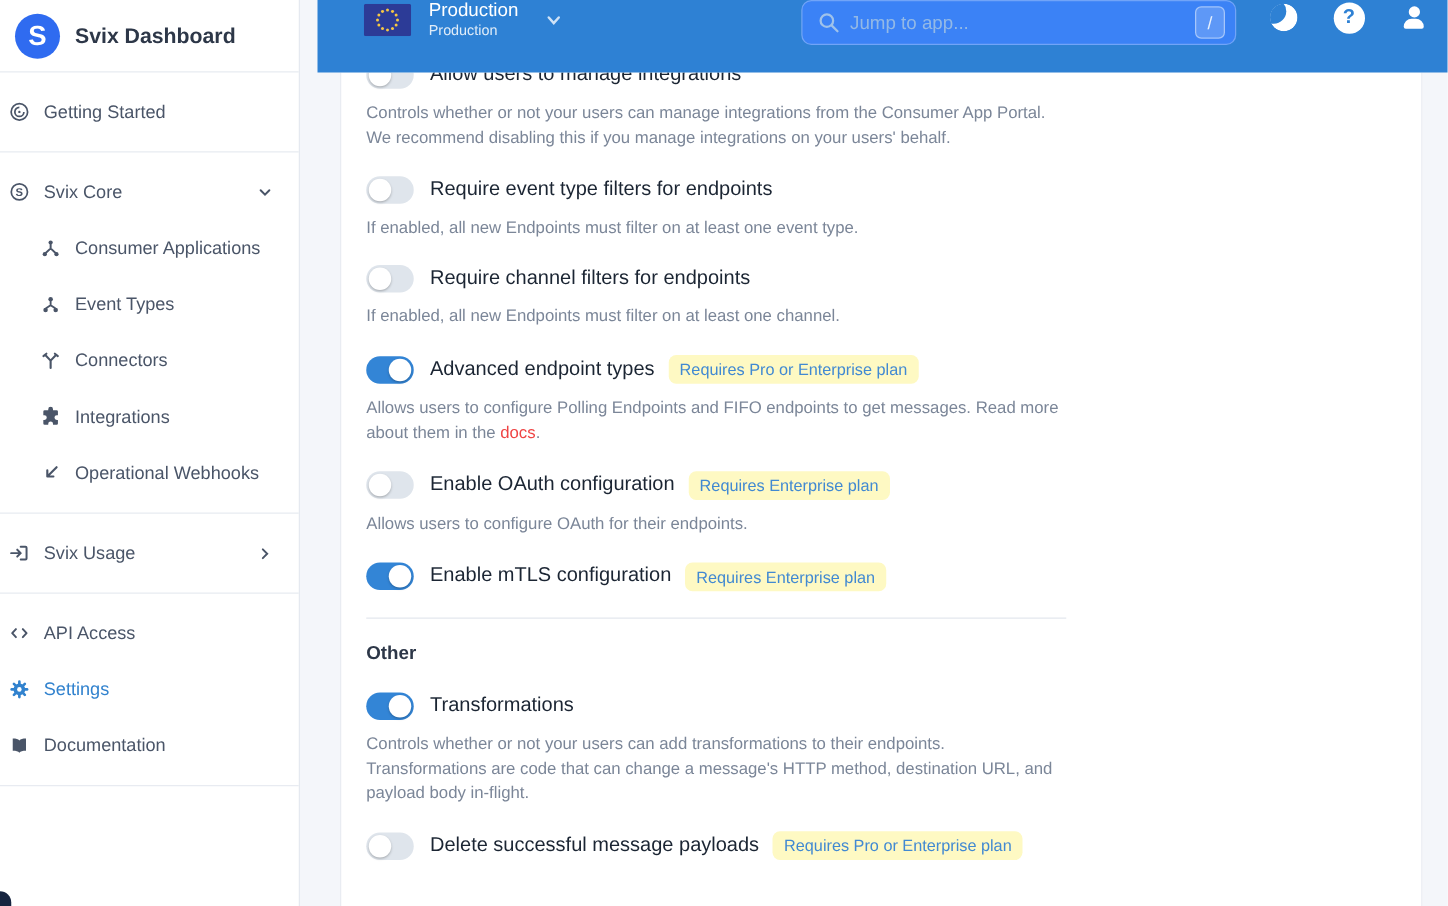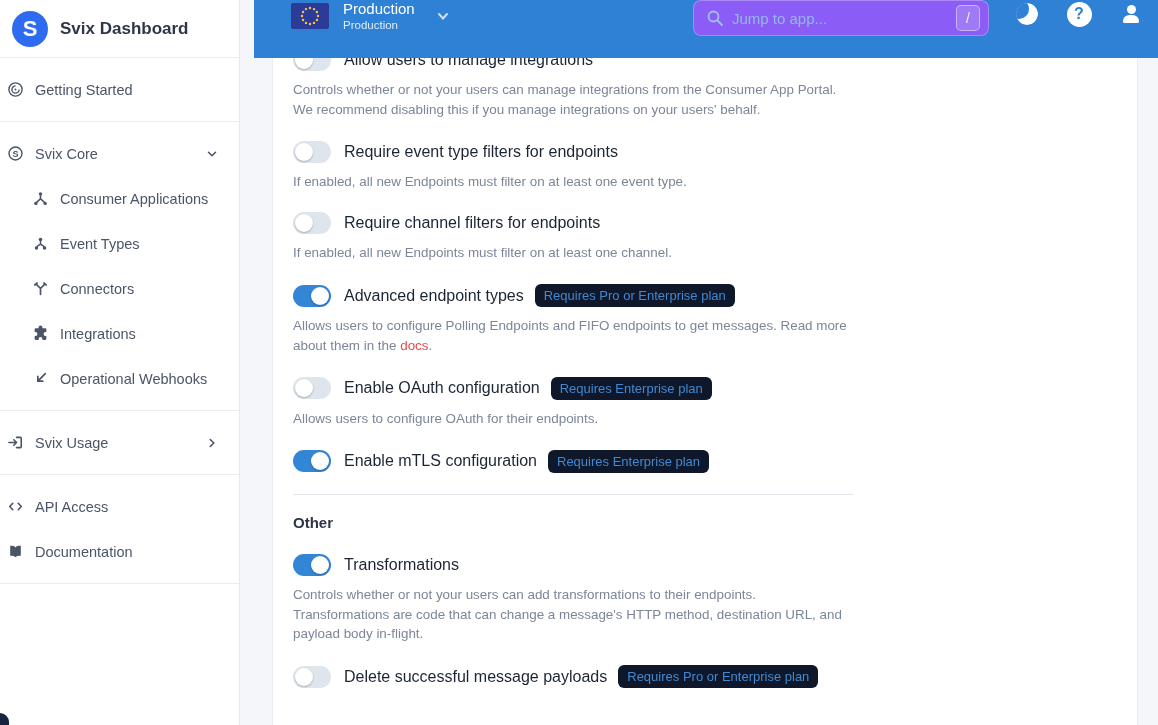--- a/index.html
+++ b/index.html
@@ -31,21 +31,21 @@
 
   
   .topbar { position:absolute; left:254px; right:0; top:0; height:58px;
     background:#2e81d4; display:flex; align-items:flex-start; z-index:20; }
   .env-select { display:flex; align-items:center; margin-left:37px; cursor:pointer; }
   .env-flag { width:38px; height:26px; border-radius:2px; overflow:hidden; flex:0 0 38px; }
   .env-text { margin-left:14px; color:#fff; }
   .env-name { font-size:15px; font-weight:500; line-height:18px; }
   .env-sub { font-size:11.5px; opacity:.85; line-height:14px; }
   .env-chevron { margin-left:20px; width:16px; height:16px; color:#cfe2f6; }
-  .searchbox { margin-left:auto; width:296px; height:36px; background:#8b5cf6;
+  .searchbox { margin-left:auto; width:348px; height:36px; background:#3b82f6;
     border:1px solid rgba(255,255,255,.28); border-radius:8px; display:flex;
     align-items:center; padding:0 8px 0 12px; }
   .searchbox .mag { width:18px; height:18px; color:#9fc2ea; flex:0 0 18px; }
   .searchbox input { flex:1; background:transparent; border:none; outline:none;
     color:#e8f1fb; font-size:15px; padding:0 8px; font-family:"Liberation Sans",sans-serif; }
   .searchbox input::placeholder { color:#93b9e6; }
   .slash-key { width:24px; height:26px; border:1px solid rgba(255,255,255,.45);
     background:rgba(255,255,255,.18); border-radius:5px; color:#eaf2fc;
     font-size:14px; display:flex; align-items:center; justify-content:center; }
   .top-icon { margin-left:24px; width:28px; height:28px; display:flex;
@@ -72,21 +72,21 @@
   .row { margin-bottom:21px; width:560px; }
   .row.first { margin-top:-9px; }
   .row-head { display:flex; align-items:center; }
   .toggle { width:38px; height:22px; border-radius:11px; background:#dfe5ec;
     position:relative; flex:0 0 38px; cursor:pointer; }
   .toggle .knob { position:absolute; top:2px; left:2px; width:18px; height:18px;
     border-radius:50%; background:#fff; box-shadow:0 1px 2px rgba(0,0,0,.25); }
   .toggle.on { background:#3385d6; }
   .toggle.on .knob { left:18px; }
   .row-label { margin-left:13px; font-size:16px; color:#1b2533; }
-  .badge { margin-left:11px; background:#0f172a; color:#4189d2; font-size:13px;
+  .badge { margin-left:11px; background:#fef9c3; color:#4189d2; font-size:13px;
     padding:4px 9px; border-radius:6px; white-space:nowrap; }
   .row-desc { margin-top:9px; font-size:13.4px; line-height:1.48; color:#7b8698;
     max-width:560px; }
   .row-desc .link { color:#ef4444; text-decoration:none; cursor:pointer; }
   .hr { border:none; border-top:1px solid #e3e7ee; width:560px; margin:17px 0 19px 0; }
   .section-title { font-size:15px; font-weight:bold; color:#2d3748; margin:0 0 23px 0; }
 </style>
 </head>
 <body>
 
@@ -188,20 +188,35 @@
   </div>
 
   <div class="nav-group">
     <div class="nav-item">
       <span class="nav-icon">
         <svg viewBox="0 0 16 16" width="17" height="17" fill="none" stroke="currentColor" stroke-width="1.5" stroke-linecap="round" stroke-linejoin="round">
           <path d="M5.4 5 L2.6 8 L5.4 11 M10.6 5 L13.4 8 L10.6 11"></path>
         </svg>
         </span>
       <span>API Access</span>
+    </div>
+    <div class="nav-item active">
+      <span class="nav-icon">
+        <svg viewBox="0 0 16 16" width="17" height="17">
+          <g fill="currentColor">
+            <rect x="7" y="1.2" width="2" height="13.6" rx="1"></rect>
+            <rect x="7" y="1.2" width="2" height="13.6" rx="1" transform="rotate(45 8 8)"></rect>
+            <rect x="7" y="1.2" width="2" height="13.6" rx="1" transform="rotate(90 8 8)"></rect>
+            <rect x="7" y="1.2" width="2" height="13.6" rx="1" transform="rotate(135 8 8)"></rect>
+            <circle cx="8" cy="8" r="4.4"></circle>
+          </g>
+          <circle cx="8" cy="8" r="1.7" fill="#ffffff"></circle>
+        </svg>
+        </span>
+      <span>Settings</span>
     </div>
     <div class="nav-item">
       <span class="nav-icon">
         <svg viewBox="0 0 16 16" width="17" height="17">
           <path fill="currentColor" d="M8 4.2 C7.1 3 5.6 2.7 3 2.7 v9.2 c2.6 0 4.1 .3 5 1.4 .9-1.1 2.4-1.4 5-1.4 V2.7 c-2.6 0-4.1 .3-5 1.5 z"></path>
         </svg>
         </span>
       <span>Documentation</span>
     </div>
   </div>

